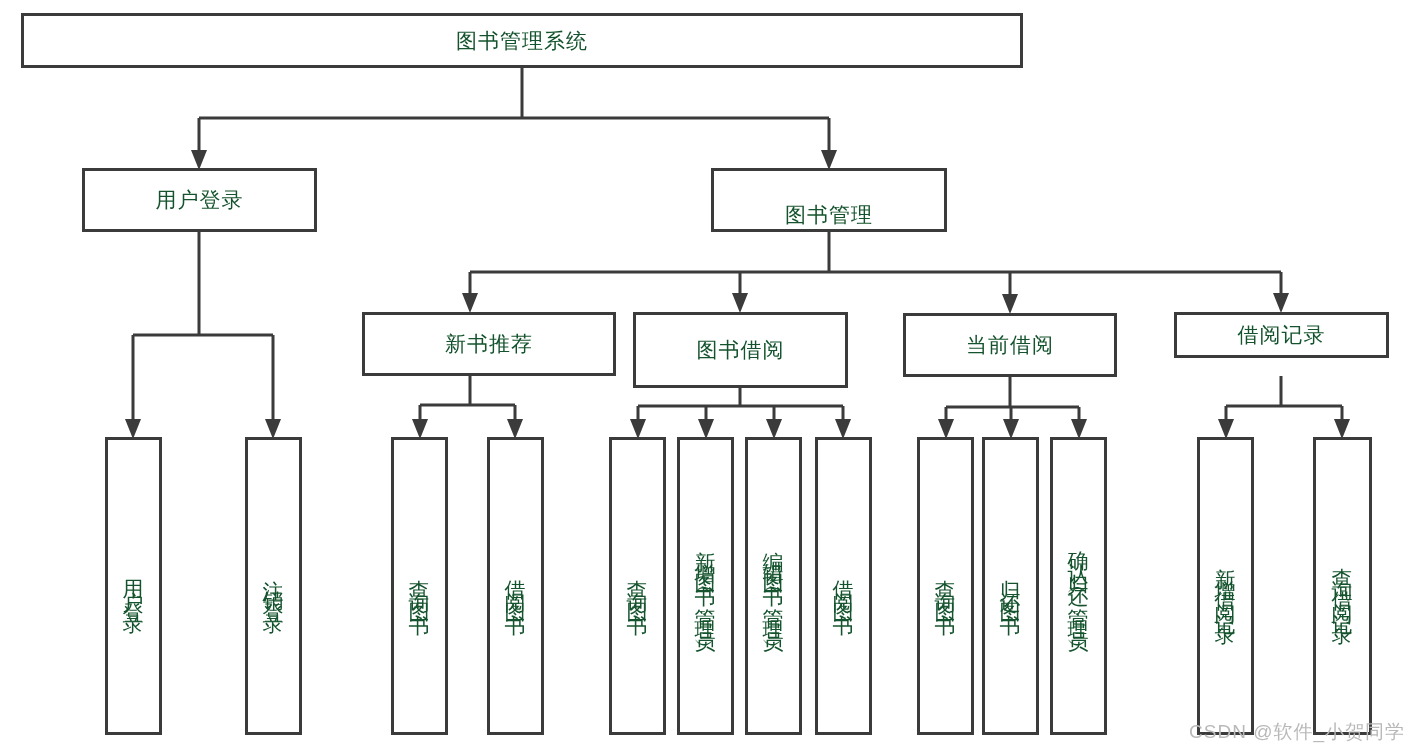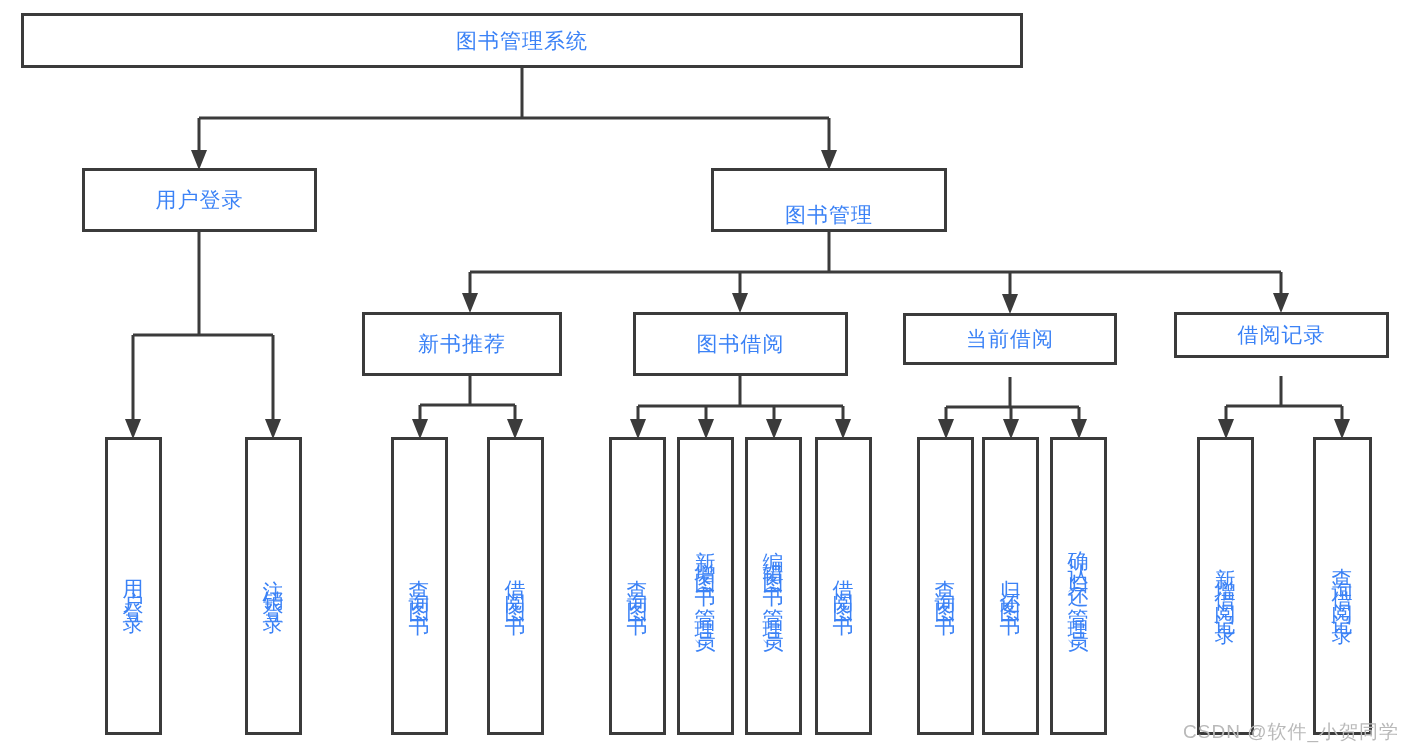--- a/index.html
+++ b/index.html
@@ -17,40 +17,40 @@
     width: 1405px; height: 747px;
   }
   .node {
     position: absolute;
     box-sizing: border-box;
     background: #ffffff;
     border: 3px solid #3b3b3b;
     display: flex;
     align-items: center;
     justify-content: center;
-    color: #3b82f6;
+    color: #14532d;
     font-size: 21px;
     letter-spacing: 1px;
     z-index: 2;
   }
   .leaf {
     top: 437px;
     width: 57px;
     height: 298px;
   }
   .leaf .vtext {
     writing-mode: vertical-rl;
     text-orientation: mixed;
     letter-spacing: 0.55em;
     line-height: 1;
     white-space: nowrap;
   }
   .watermark {
     position: absolute;
-    right: 6px;
+    right: 0;
     bottom: 2px;
     font-size: 19px;
     color: #b9b9b9;
     letter-spacing: 1px;
     z-index: 3;
   }
 </style>
 </head>
 <body>
 
@@ -103,27 +103,27 @@
     <span>图书管理系统</span>
   </div>
 
   <div class="node" style="left:82px; top:168px; width:235px; height:64px;">
     <span>用户登录</span>
   </div>
   <div class="node" style="left:711px; top:168px; width:236px; height:64px;align-items:flex-end;">
     <span>图书管理</span>
   </div>
 
-  <div class="node" style="left:362px; top:312px; width:200px; height:64px;">
+  <div class="node" style="left:362px; top:312px; width:254px; height:64px;">
     <span>新书推荐</span>
   </div>
-  <div class="node" style="left:633px; top:312px; width:215px; height:64px;">
+  <div class="node" style="left:633px; top:312px; width:215px; height:76px;">
     <span>图书借阅</span>
   </div>
-  <div class="node" style="left:903px; top:313px; width:214px; height:52px;">
+  <div class="node" style="left:903px; top:313px; width:214px; height:64px;">
     <span>当前借阅</span>
   </div>
   <div class="node" style="left:1174px; top:312px; width:215px; height:46px;">
     <span>借阅记录</span>
   </div>
 
   <div class="node leaf" style="left:105px;">
     <span class="vtext">用户登录</span>
   </div>
   <div class="node leaf" style="left:245px;">

